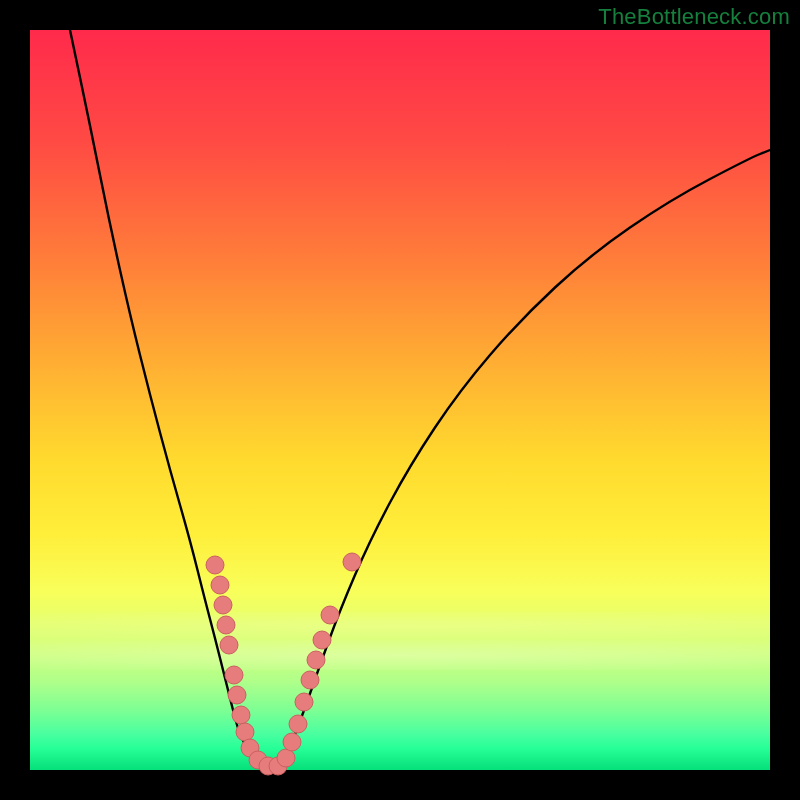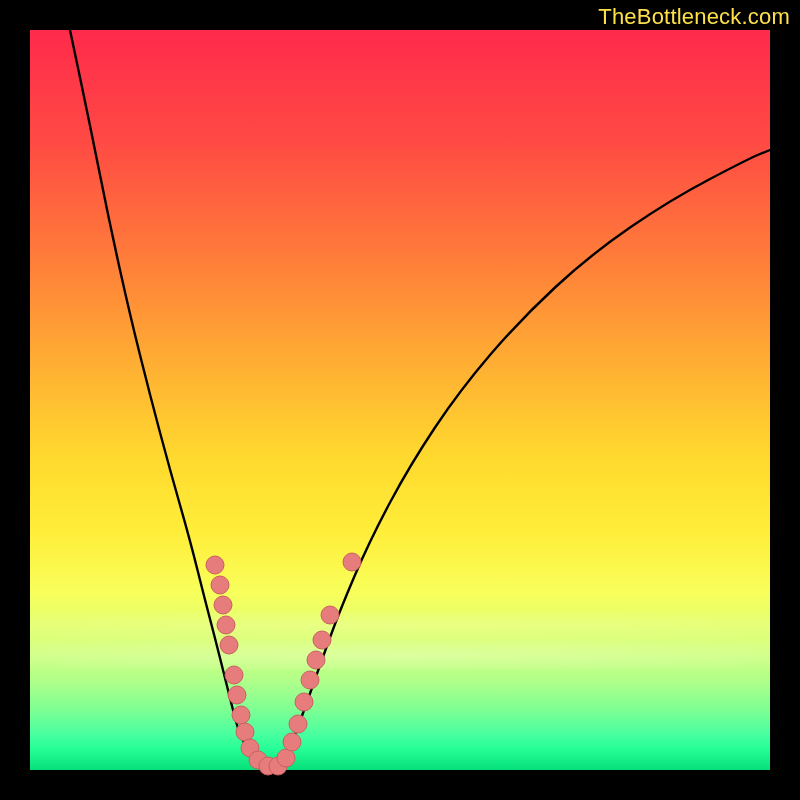--- a/index.html
+++ b/index.html
@@ -49,21 +49,21 @@
   svg.curve {
     position: absolute;
     left: 30px; top: 30px;
     width: 740px; height: 740px;
     overflow: visible;
   }
   .watermark {
     position: absolute;
     top: 4px;
     right: 10px;
-    color: #fde047;
+    color: #15803d;
     font-size: 22px;
     font-weight: 500;
     letter-spacing: 0.2px;
     font-family: Arial, Helvetica, sans-serif;
   }
 </style>
 </head>
 <body>
 
 <div class="frame">

